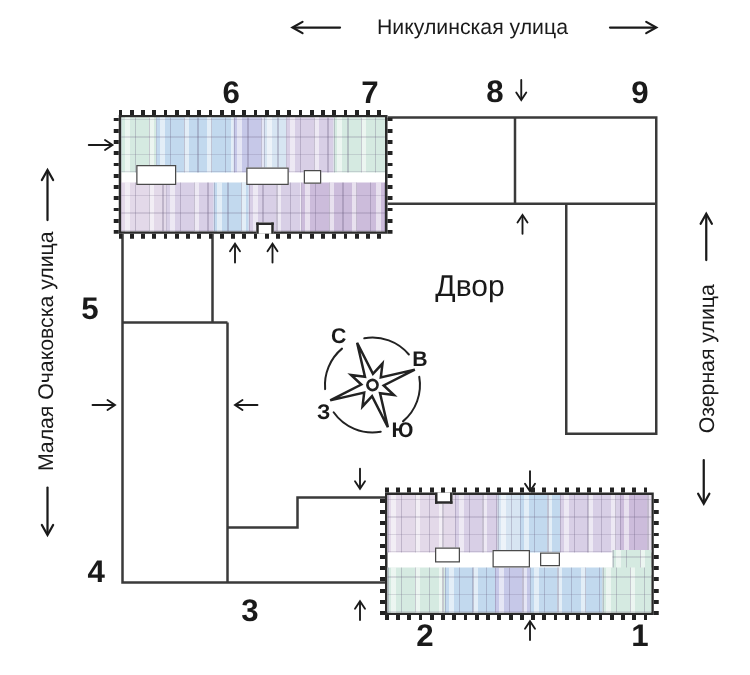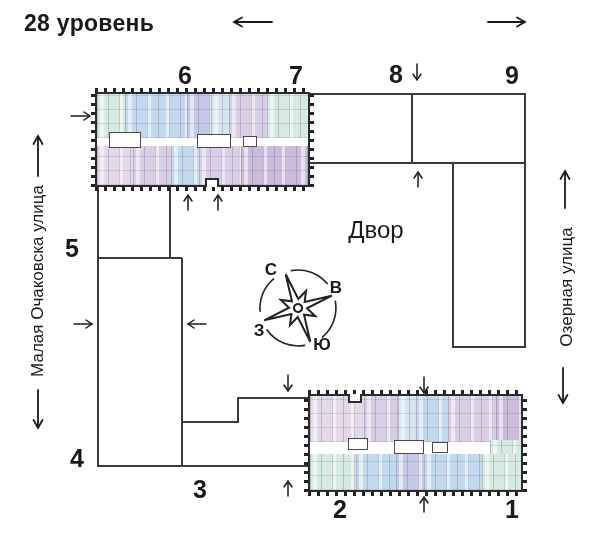--- a/index.html
+++ b/index.html
@@ -182,22 +182,22 @@
     <div class="core" style="left:38px;top:42px;width:20px;height:12px"></div>
     <div class="core" style="left:84px;top:44px;width:30px;height:14px"></div>
     <div class="core" style="left:122px;top:46px;width:16px;height:11px"></div>
     <div class="notch" style="left:38px;top:-2px;width:14px;height:9px;border-top:none"></div>
     <div class="ticks-h tt"></div>
     <div class="ticks-h tb"></div>
     <div class="ticks-v tl"></div>
     <div class="ticks-v tr"></div>
   </div>
 
-  <div class="title">28 уровень</div>
-
+
+  <div class="label street" style="left:378px;top:22px">Никулинская улица</div>
   <div class="label vlabel street" style="left:37px;top:281px">Малая Очаковска улица</div>
   <div class="label vlabel street" style="left:566px;top:287px">Озерная улица</div>
 
   <div class="label dvor" style="left:376px;top:230px">Двор</div>
 
   <div class="label num" style="left:185px;top:75px">6</div>
   <div class="label num" style="left:296px;top:75px">7</div>
   <div class="label num" style="left:396px;top:74px">8</div>
   <div class="label num" style="left:512px;top:75px">9</div>
   <div class="label num" style="left:72px;top:248px">5</div>

